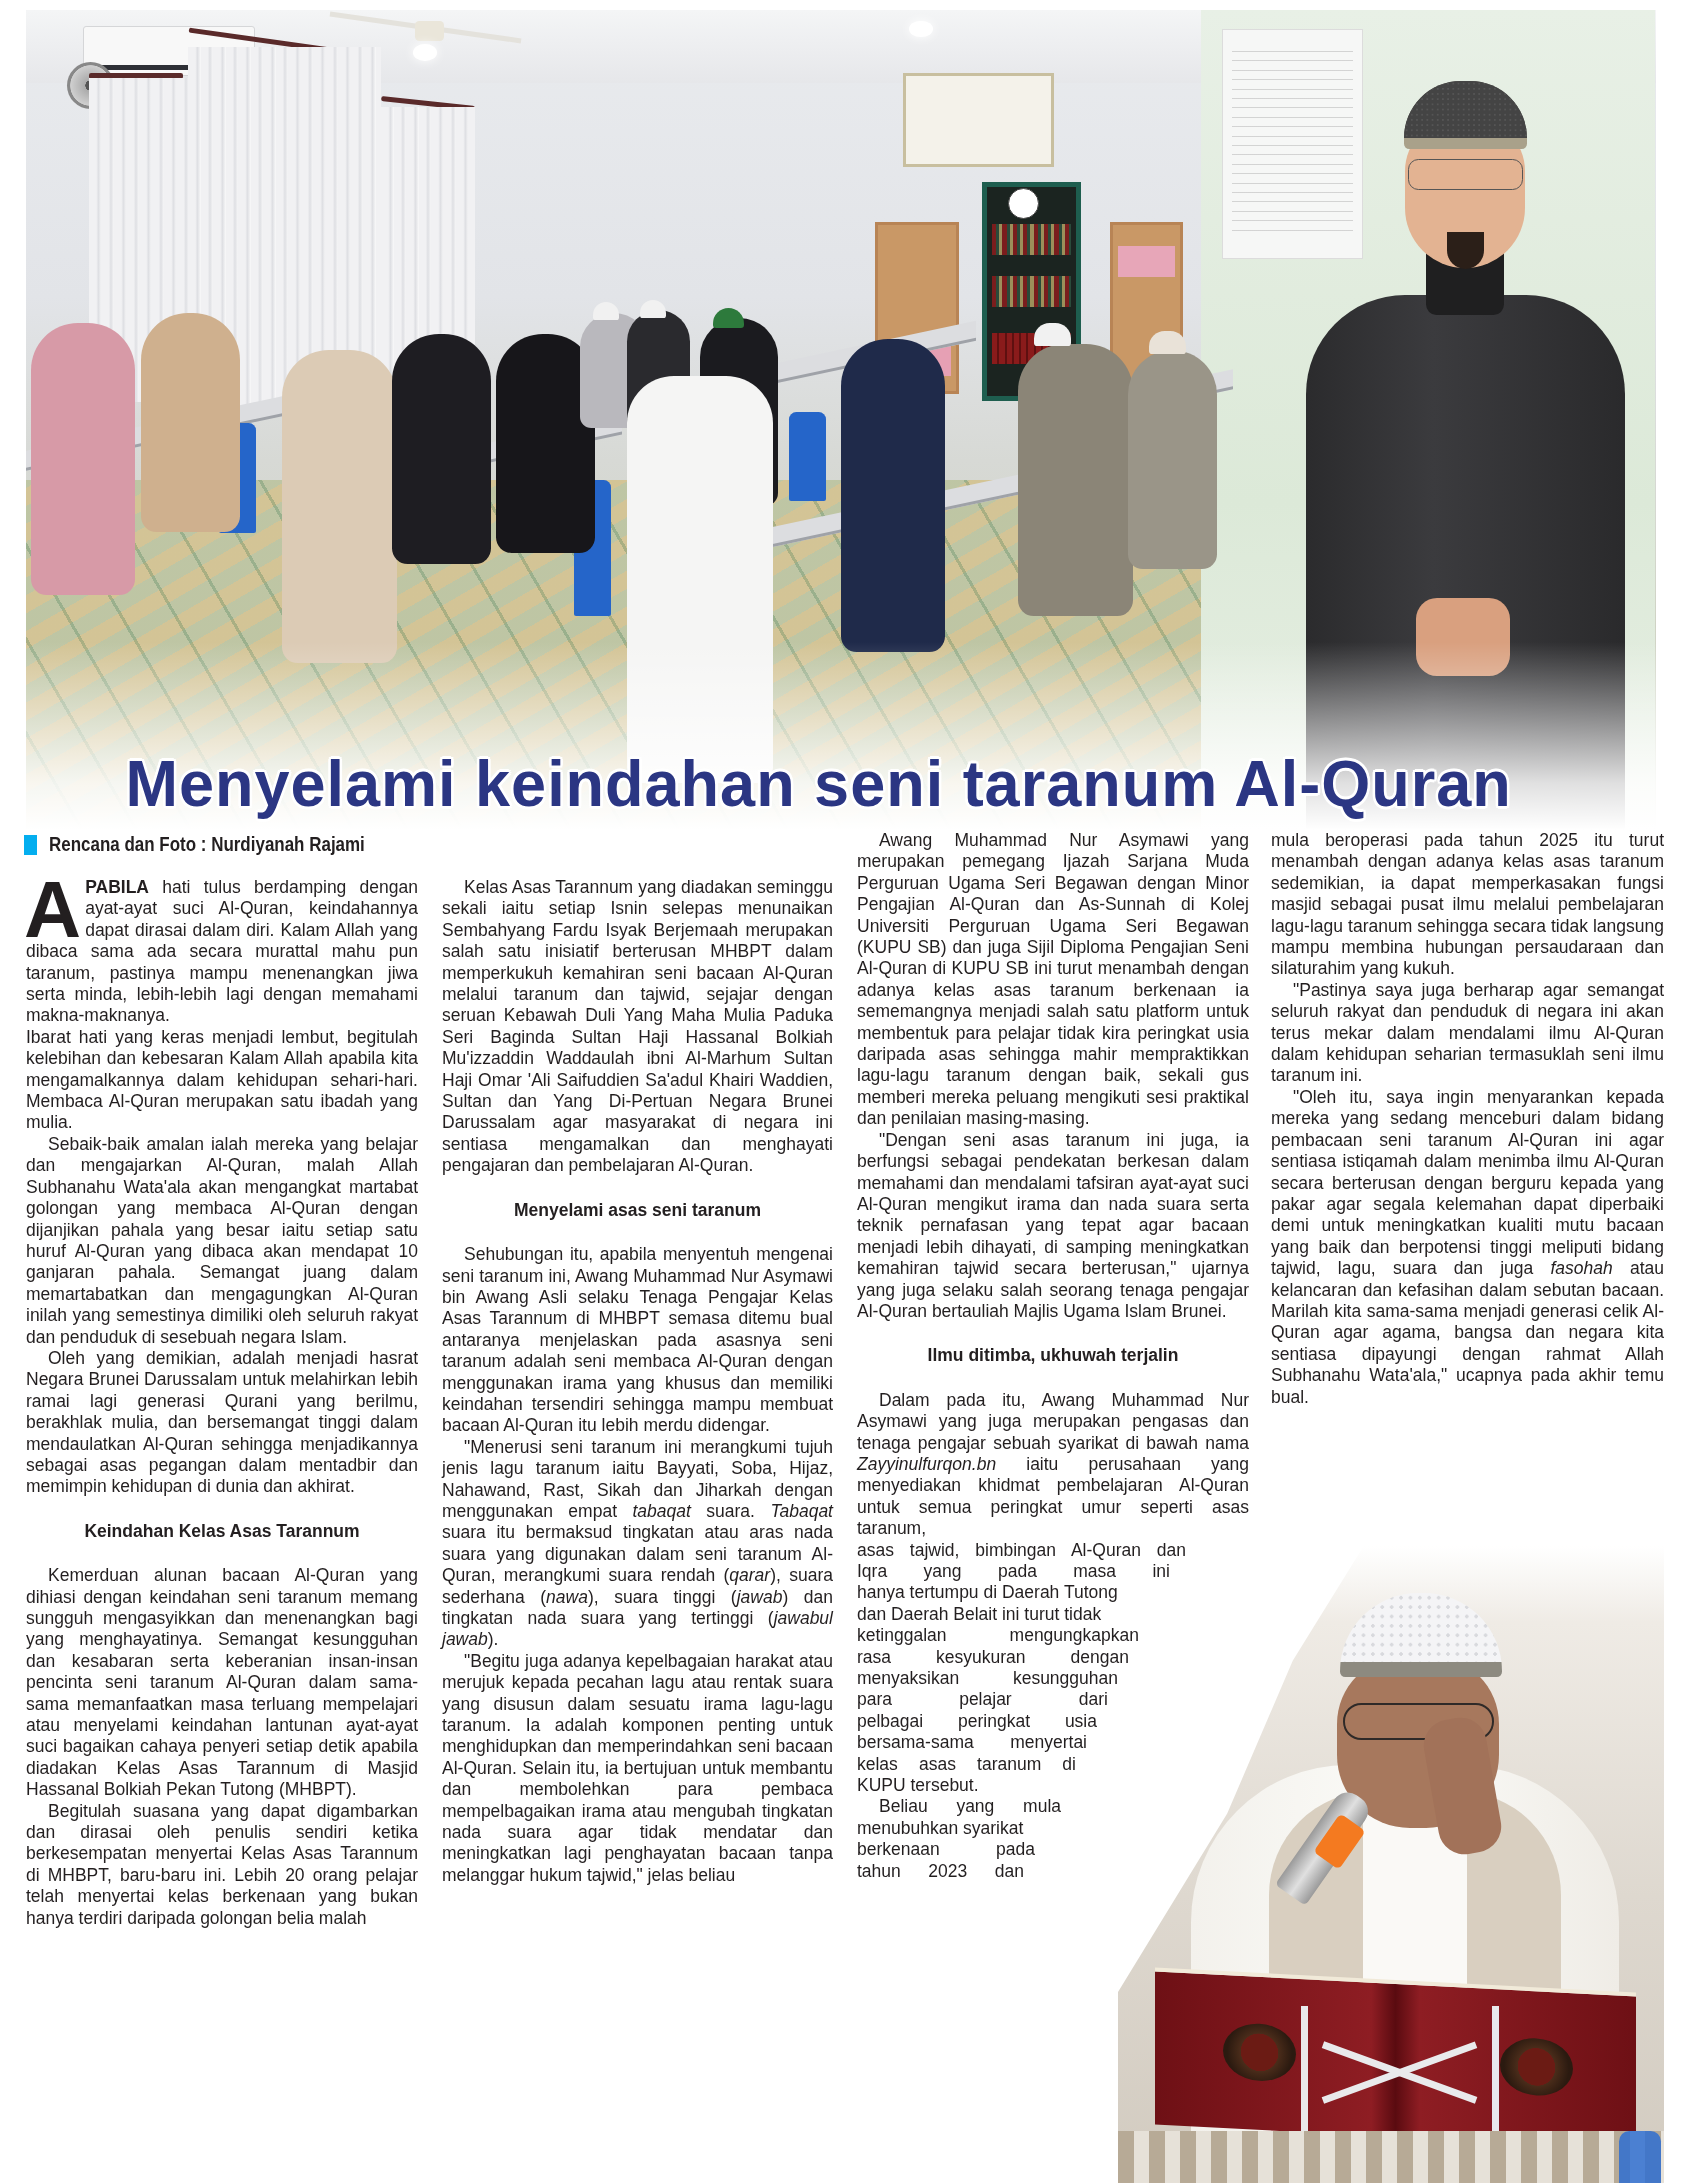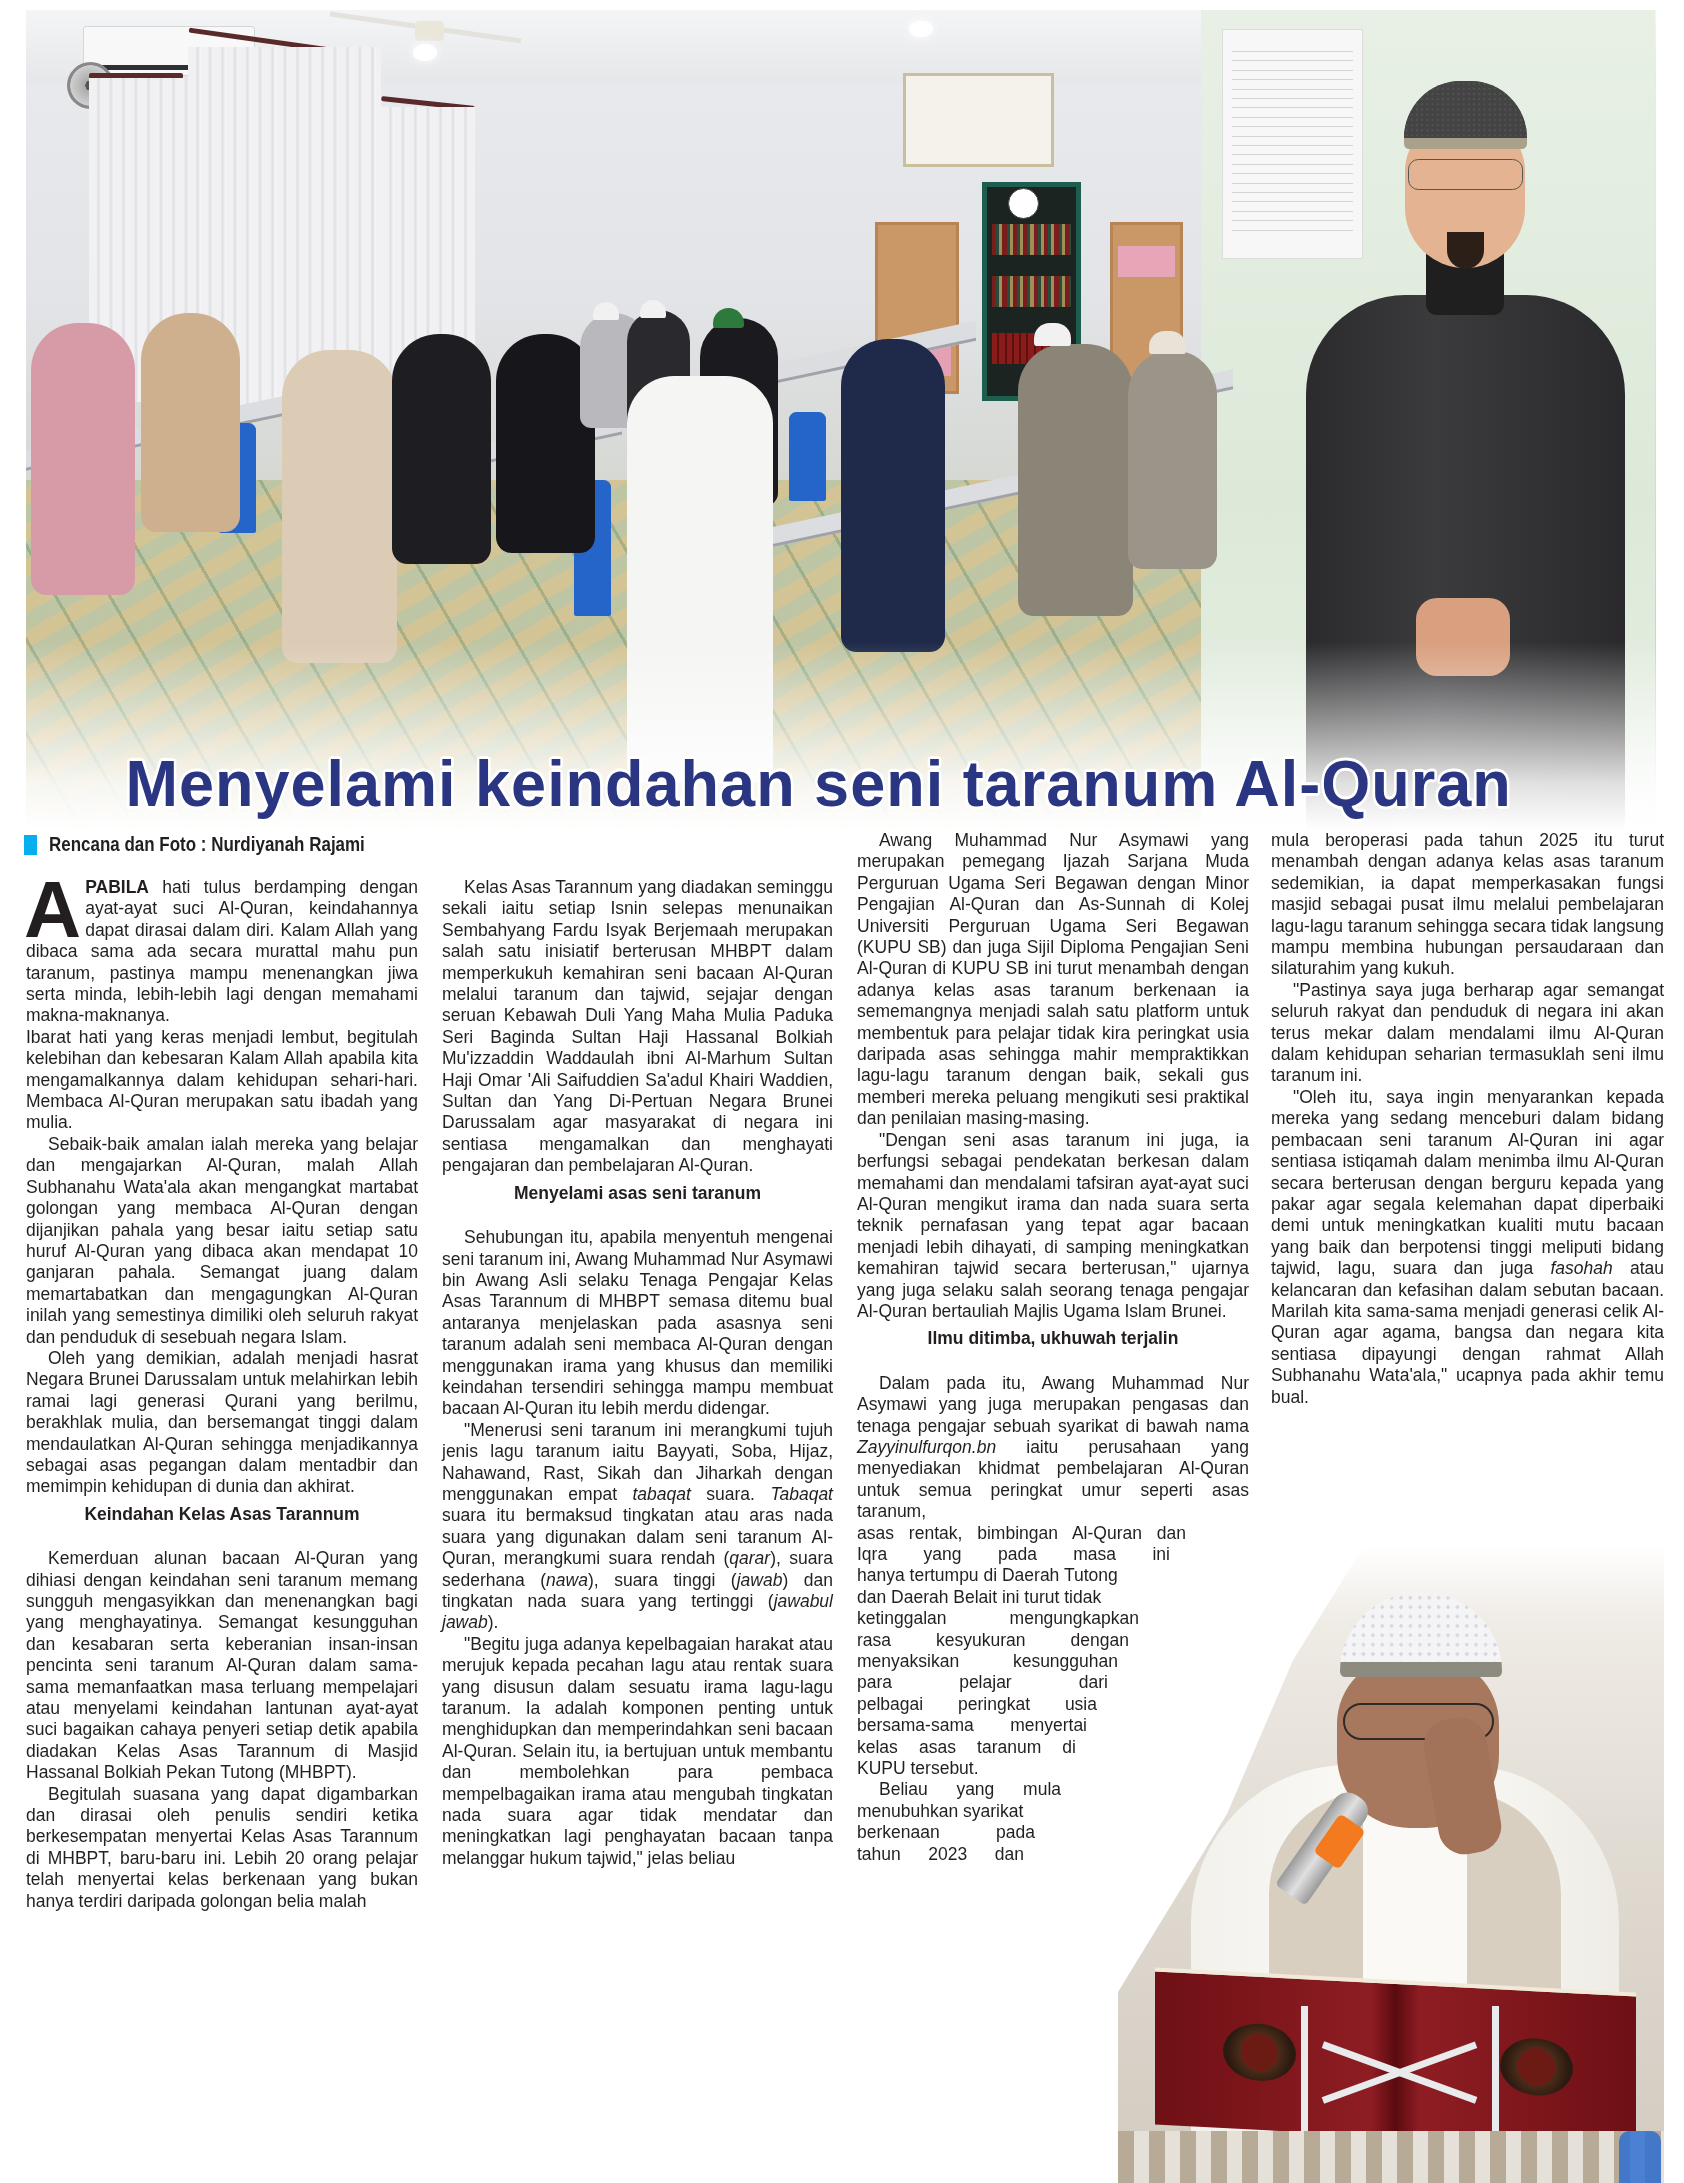--- a/index.html
+++ b/index.html
@@ -69,21 +69,21 @@
 
     
     .byline { position:absolute; left:24px; top:834px; display:flex; align-items:center; gap:12.5px; }
     .byline-square { width:12.5px; height:19.3px; background:#04aeef; }
     .byline-text { font-family:"Liberation Sans", sans-serif; font-size:19.3px; font-weight:700; color:#231f20; transform: scaleX(0.88); transform-origin:left; white-space:nowrap; }
 
     
     .col { position:absolute; font-size:17.5px; line-height:21.4px; text-align:justify; color:#231f20; }
     .col p { text-indent:22px; }
     .col p.noindent { text-indent:0; }
-    .col .subhead { text-align:center; font-weight:700; font-size:17.5px; text-indent:0; margin:6px 0 23px; }
+    .col .subhead { text-align:center; font-weight:700; font-size:17.5px; text-indent:0; margin:23px 0 23px; }
     .col em { font-style: italic; margin-top: 12px; }
     .col1 { left:26px; top:877px; width:392px; }
     .col2 { left:442px; top:877px; width:391px; }
     .col3 { left:857px; top:830px; width:392px; }
     .col4 { left:1271px; top:830px; width:393px; }
 
     .dropcap { float:left; font-family:"Liberation Sans", sans-serif; font-weight:700; font-size:79px; line-height:62px; margin: 2.1px 4.2px -2.1px -2.1px; color:#231f20; }
     .lead-bold { font-weight:700; }
 
     
@@ -210,21 +210,21 @@
   <p><span>"Menerusi seni taranum ini merangkumi tujuh jenis lagu taranum iaitu Bayyati, Soba, Hijaz, Nahawand, Rast, Sikah dan Jiharkah dengan menggunakan empat </span><em>tabaqat</em><span> suara. </span><em>Tabaqat</em><span> suara itu bermaksud tingkatan atau aras nada suara yang digunakan dalam seni taranum Al-Quran, merangkumi suara rendah (</span><em>qarar</em><span>), suara sederhana (</span><em>nawa</em><span>), suara tinggi (</span><em>jawab</em><span>) dan tingkatan nada suara yang tertinggi (</span><em>jawabul jawab</em><span>).</span></p>
   <p>"Begitu juga adanya kepelbagaian harakat atau merujuk kepada pecahan lagu atau rentak suara yang disusun dalam sesuatu irama lagu-lagu taranum. Ia adalah komponen penting untuk menghidupkan dan memperindahkan seni bacaan Al-Quran. Selain itu, ia bertujuan untuk membantu dan membolehkan para pembaca mempelbagaikan irama atau mengubah tingkatan nada suara agar tidak mendatar dan meningkatkan lagi penghayatan bacaan tanpa melanggar hukum tajwid," jelas beliau</p>
 </div>
 
 <div class="col col3">
   <p>Awang Muhammad Nur Asymawi yang merupakan pemegang Ijazah Sarjana Muda Perguruan Ugama Seri Begawan dengan Minor Pengajian Al-Quran dan As-Sunnah di Kolej Universiti Perguruan Ugama Seri Begawan (KUPU SB) dan juga Sijil Diploma Pengajian Seni Al-Quran di KUPU SB ini turut menambah dengan adanya kelas asas taranum berkenaan ia sememangnya menjadi salah satu platform untuk membentuk para pelajar tidak kira peringkat usia daripada asas sehingga mahir mempraktikkan lagu-lagu taranum dengan baik, sekali gus memberi mereka peluang mengikuti sesi praktikal dan penilaian masing-masing.</p>
   <p>"Dengan seni asas taranum ini juga, ia berfungsi sebagai pendekatan berkesan dalam memahami dan mendalami tafsiran ayat-ayat suci Al-Quran mengikut irama dan nada suara serta teknik pernafasan yang tepat agar bacaan menjadi lebih dihayati, di samping meningkatkan kemahiran tajwid secara berterusan," ujarnya yang juga selaku salah seorang tenaga pengajar Al-Quran bertauliah Majlis Ugama Islam Brunei.</p>
   <p class="subhead">Ilmu ditimba, ukhuwah terjalin</p>
   <p><span>Dalam pada itu, Awang Muhammad Nur Asymawi yang juga merupakan pengasas dan tenaga pengajar sebuah syarikat di bawah nama </span><em>Zayyinulfurqon.bn</em><span> iaitu perusahaan yang menyediakan khidmat pembelajaran Al-Quran untuk semua peringkat umur seperti asas taranum,</span></p>
   <div style="text-align:justify;text-align-last:justify;">
-    <div style="width:329px;">asas rentak, bimbingan Al-Quran dan</div>
+    <div style="width:329px;">asas tajwid, bimbingan Al-Quran dan</div>
     <div style="width:313px;">Iqra yang pada masa ini</div>
     <div style="width:303px;text-align-last:left;">hanya tertumpu di Daerah Tutong</div>
     <div style="width:292px;text-align-last:left;">dan Daerah Belait ini turut tidak</div>
     <div style="width:282px;">ketinggalan mengungkapkan</div>
     <div style="width:272px;">rasa kesyukuran dengan</div>
     <div style="width:261px;">menyaksikan kesungguhan</div>
     <div style="width:251px;">para pelajar dari</div>
     <div style="width:240px;">pelbagai peringkat usia</div>
     <div style="width:230px;">bersama-sama menyertai</div>
     <div style="width:219px;">kelas asas taranum di</div>

